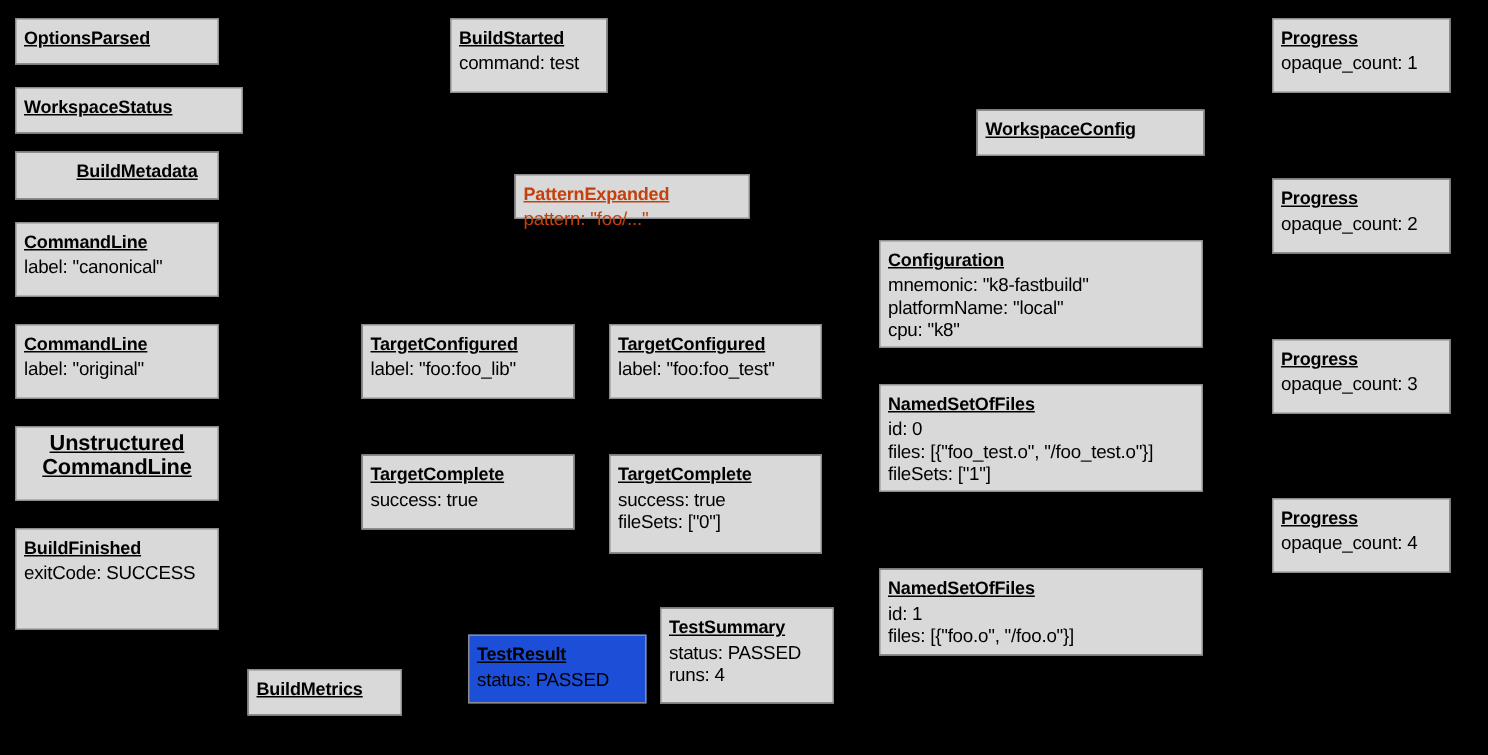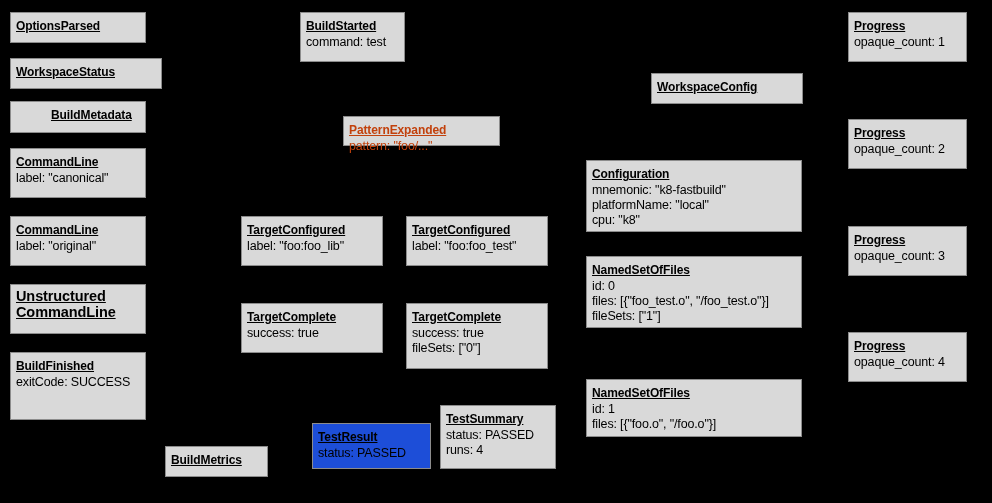--- a/index.html
+++ b/index.html
@@ -64,21 +64,21 @@
       <div class="title-wrap"><span class="node-title">BuildMetadata</span></div>
     </div>
     <div class="node" style="left: 10px; top: 148px; width: 136px; height: 50px; background: rgb(217, 217, 217); border-color: rgb(140, 140, 140); color: rgb(0, 0, 0);">
       <div class="title-wrap"><span class="node-title">CommandLine</span></div>
       <span class="node-field">label: "canonical"</span>
     </div>
     <div class="node" style="left: 10px; top: 216px; width: 136px; height: 50px; background: rgb(217, 217, 217); border-color: rgb(140, 140, 140); color: rgb(0, 0, 0);">
       <div class="title-wrap"><span class="node-title">CommandLine</span></div>
       <span class="node-field">label: "original"</span>
     </div>
-    <div class="node" style="left: 10px; top: 284px; width: 136px; height: 50px; background: rgb(217, 217, 217); border-color: rgb(140, 140, 140); color: rgb(0, 0, 0);">
+    <div class="node" style="left: 10px; top: 284px; width: 136px; height: 50px; background: rgb(217, 217, 217); border-color: rgb(140, 140, 140); color: rgb(0, 0, 0); text-align: center;">
       <div class="title-wrap">
         <span class="node-title-block">Unstructured</span>
         <span class="node-title-block">CommandLine</span>
       </div>
     </div>
     <div class="node" style="left: 10px; top: 352px; width: 136px; height: 68px; background: rgb(217, 217, 217); border-color: rgb(140, 140, 140); color: rgb(0, 0, 0);">
       <div class="title-wrap"><span class="node-title">BuildFinished</span></div>
       <span class="node-field">exitCode: SUCCESS</span>
     </div>
     <div class="node" style="left: 165px; top: 446px; width: 103px; height: 31px; background: rgb(217, 217, 217); border-color: rgb(140, 140, 140); color: rgb(0, 0, 0);">

